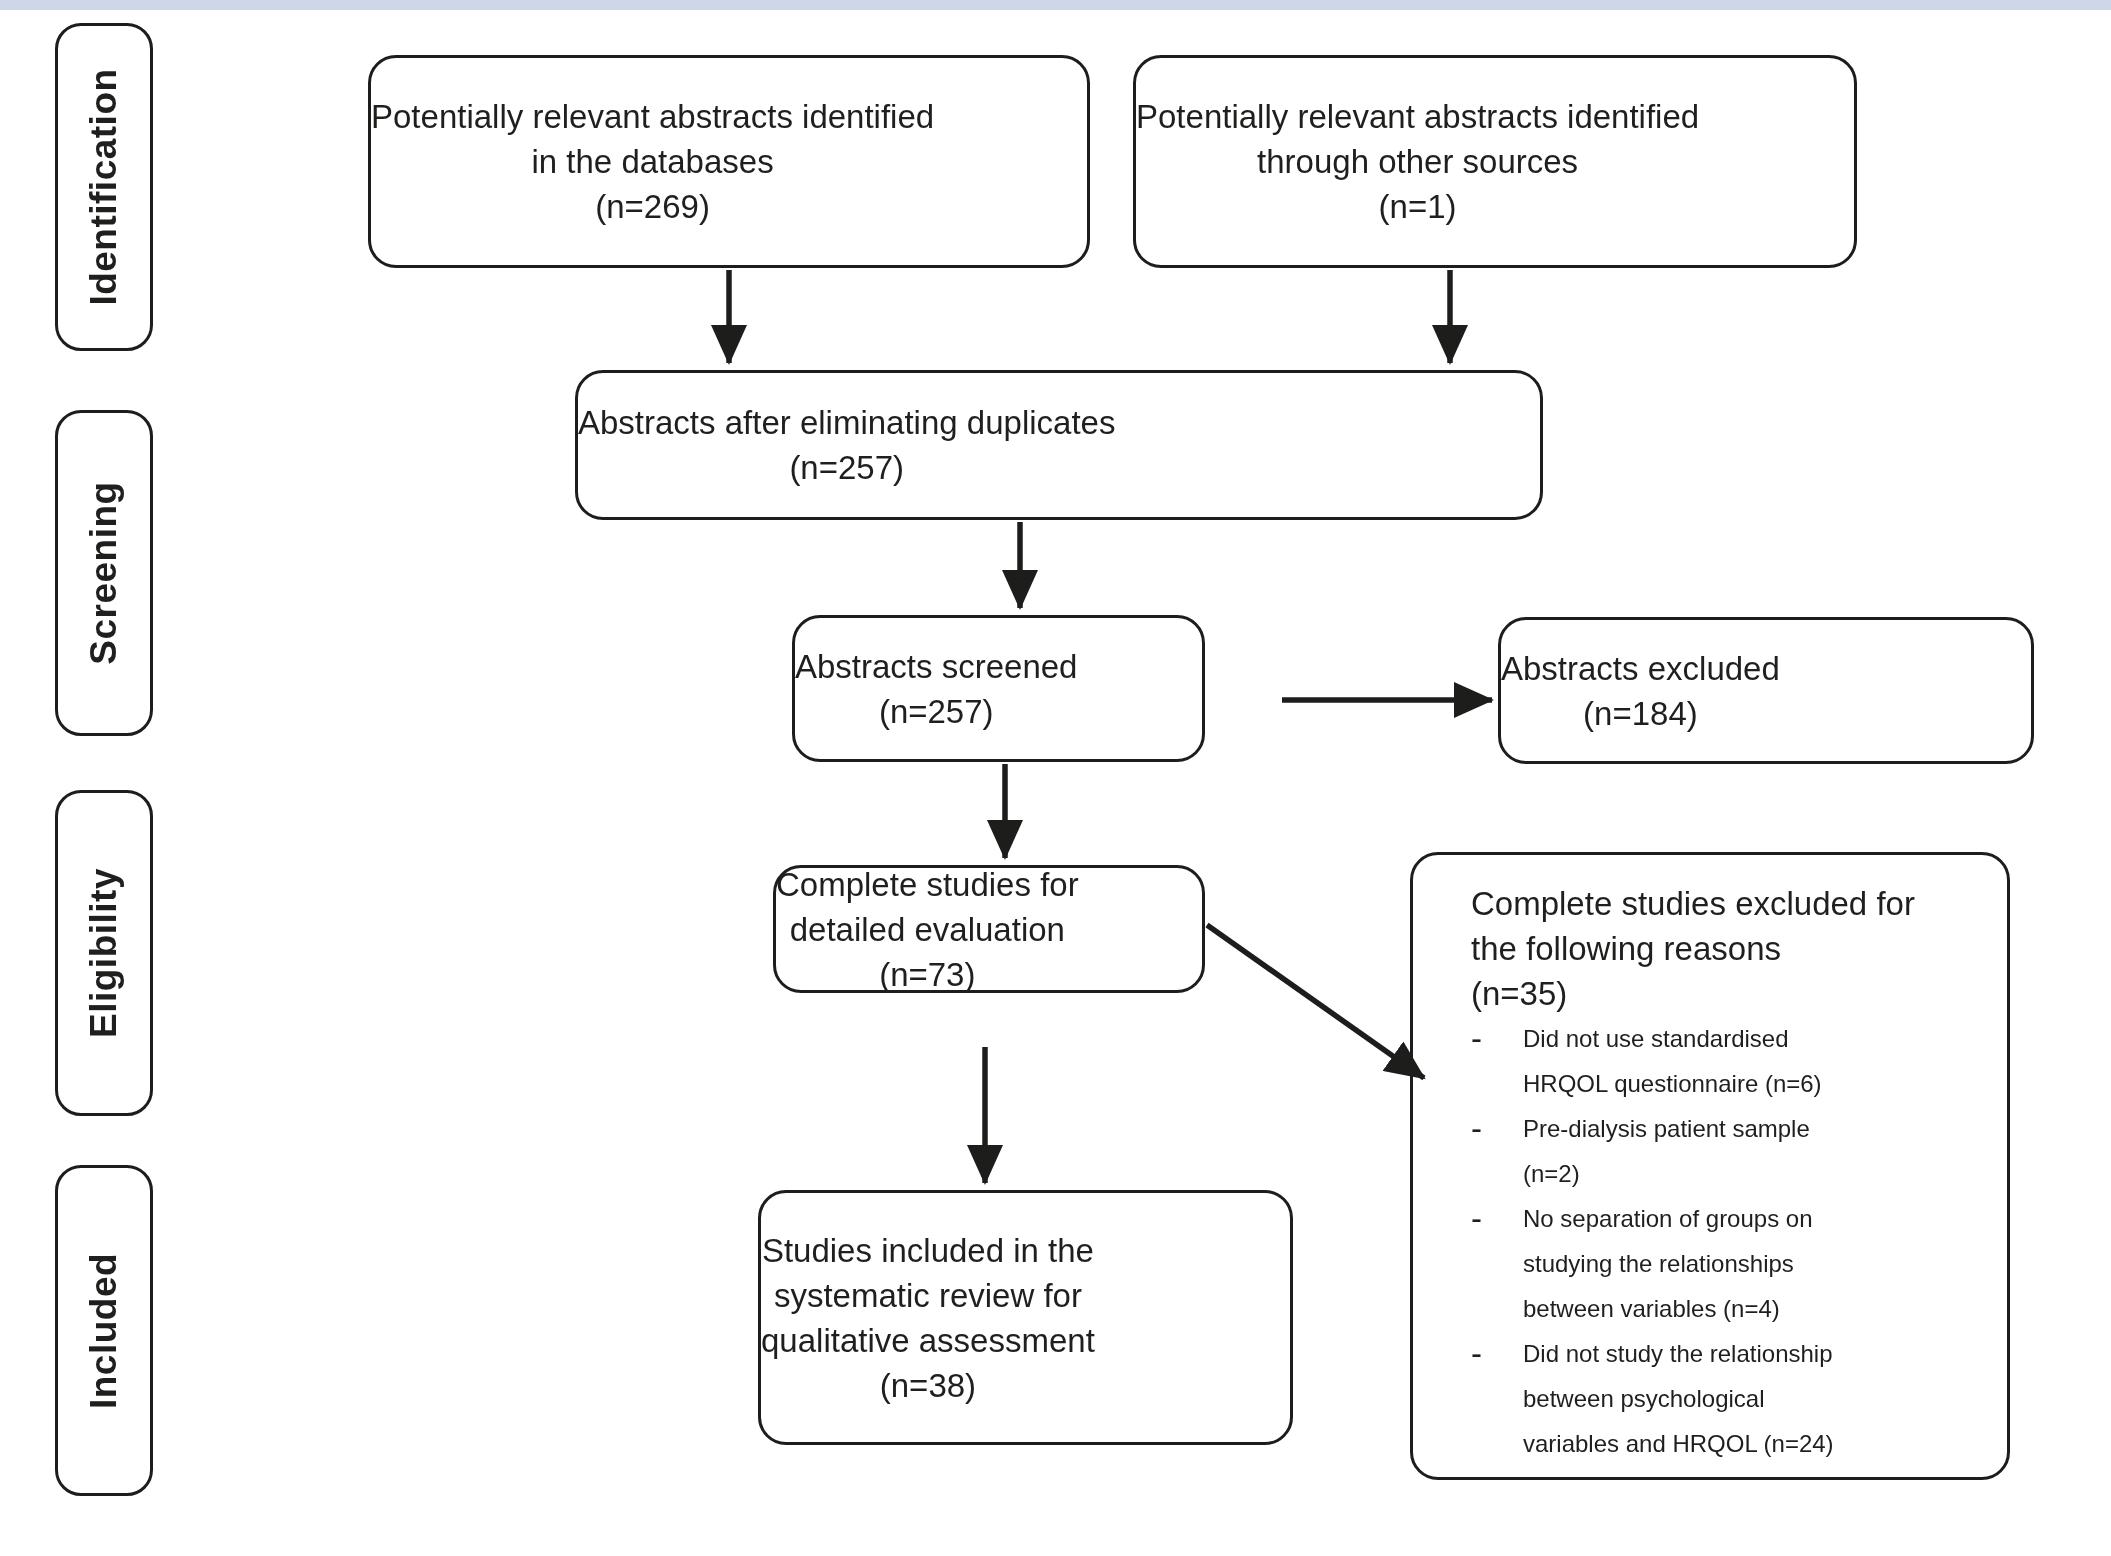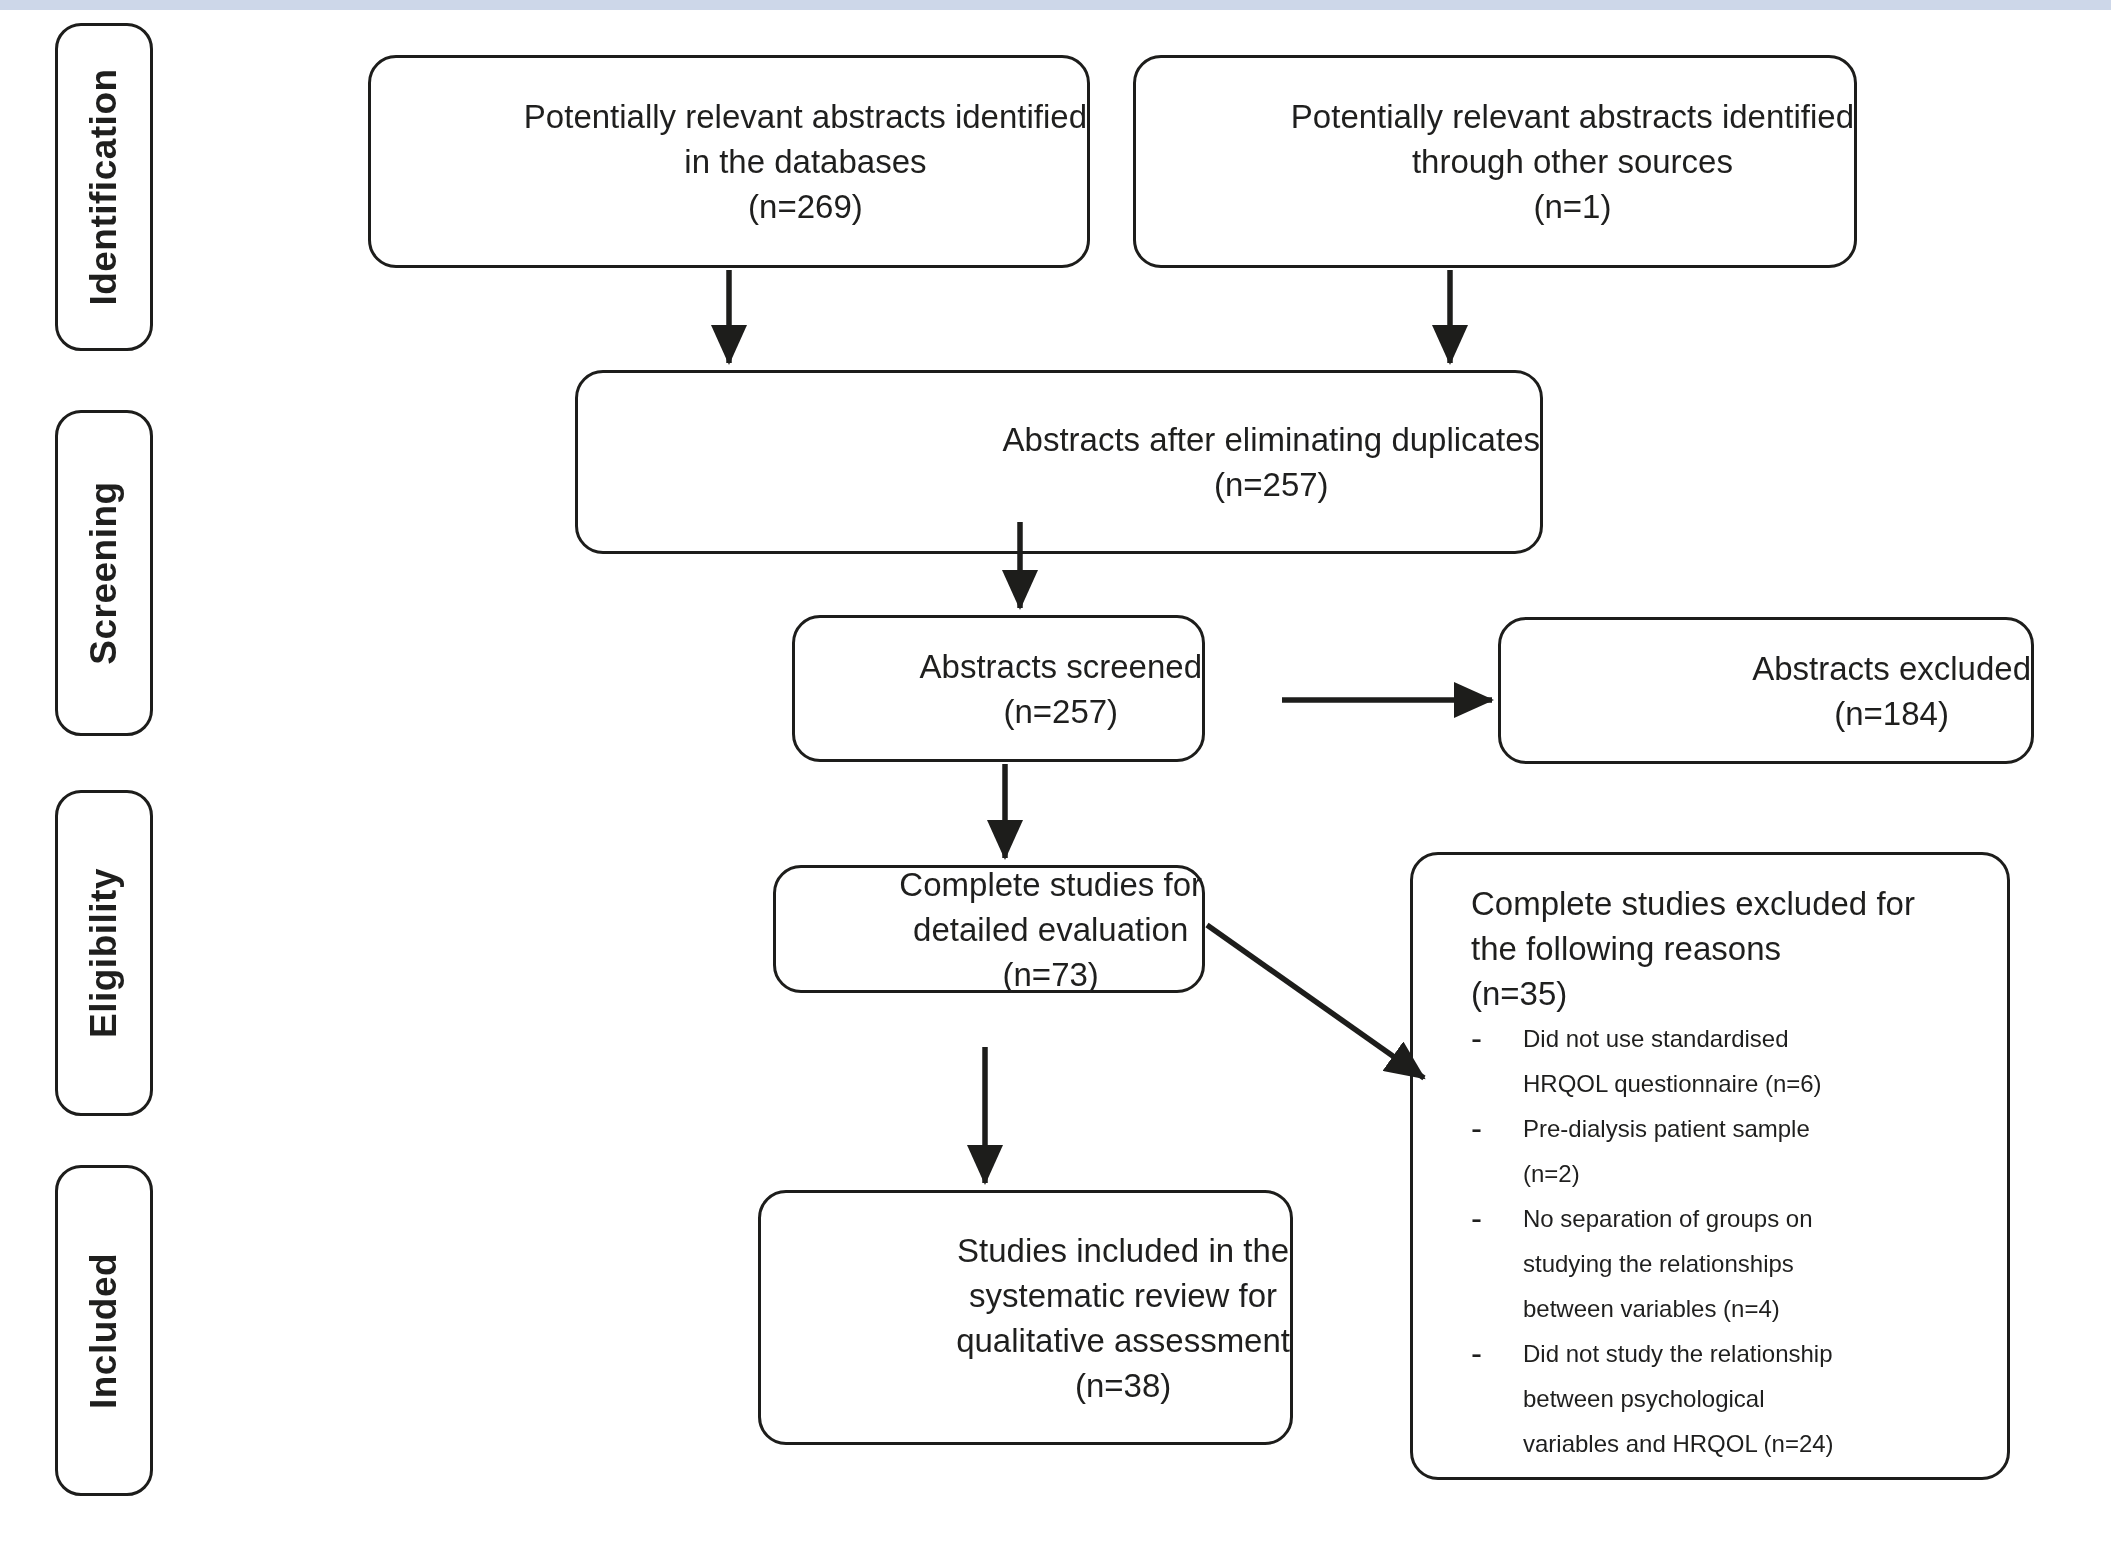--- a/index.html
+++ b/index.html
@@ -35,21 +35,21 @@
     font-size:37px;
     font-weight:bold;
     letter-spacing:0.5px;
     color:var(--text-color);
   }
   .flow-box{
     position:absolute;
     border:3px solid var(--line-color);
     border-radius:28px;
     background:var(--box-bg);
-    display:flex;align-items:center;justify-content:flex-end;
+    display:flex;align-items:center;justify-content:flex-start;
     box-sizing:border-box;
   }
   .flow-box .box-text{
     white-space:pre;
     text-align:center;
     font-size:33px;
     line-height:45px;
     color:var(--text-color);
   }
   .reasons-box{
@@ -112,21 +112,21 @@
 in the databases
 (n=269)</div>
   </div>
 
   <div class="flow-box" style="left:1133px;top:55px;width:724px;height:213px;">
     <div class="box-text">Potentially relevant abstracts identified
 through other sources
 (n=1)</div>
   </div>
 
-  <div class="flow-box" style="left:575px;top:370px;width:968px;height:184px;">
+  <div class="flow-box" style="left:575px;top:370px;width:968px;height:150px;">
     <div class="box-text">Abstracts after eliminating duplicates
 (n=257)</div>
   </div>
 
   <div class="flow-box" style="left:792px;top:615px;width:413px;height:147px;">
     <div class="box-text">Abstracts screened
 (n=257)</div>
   </div>
 
   <div class="flow-box" style="left:1498px;top:617px;width:536px;height:147px;">

